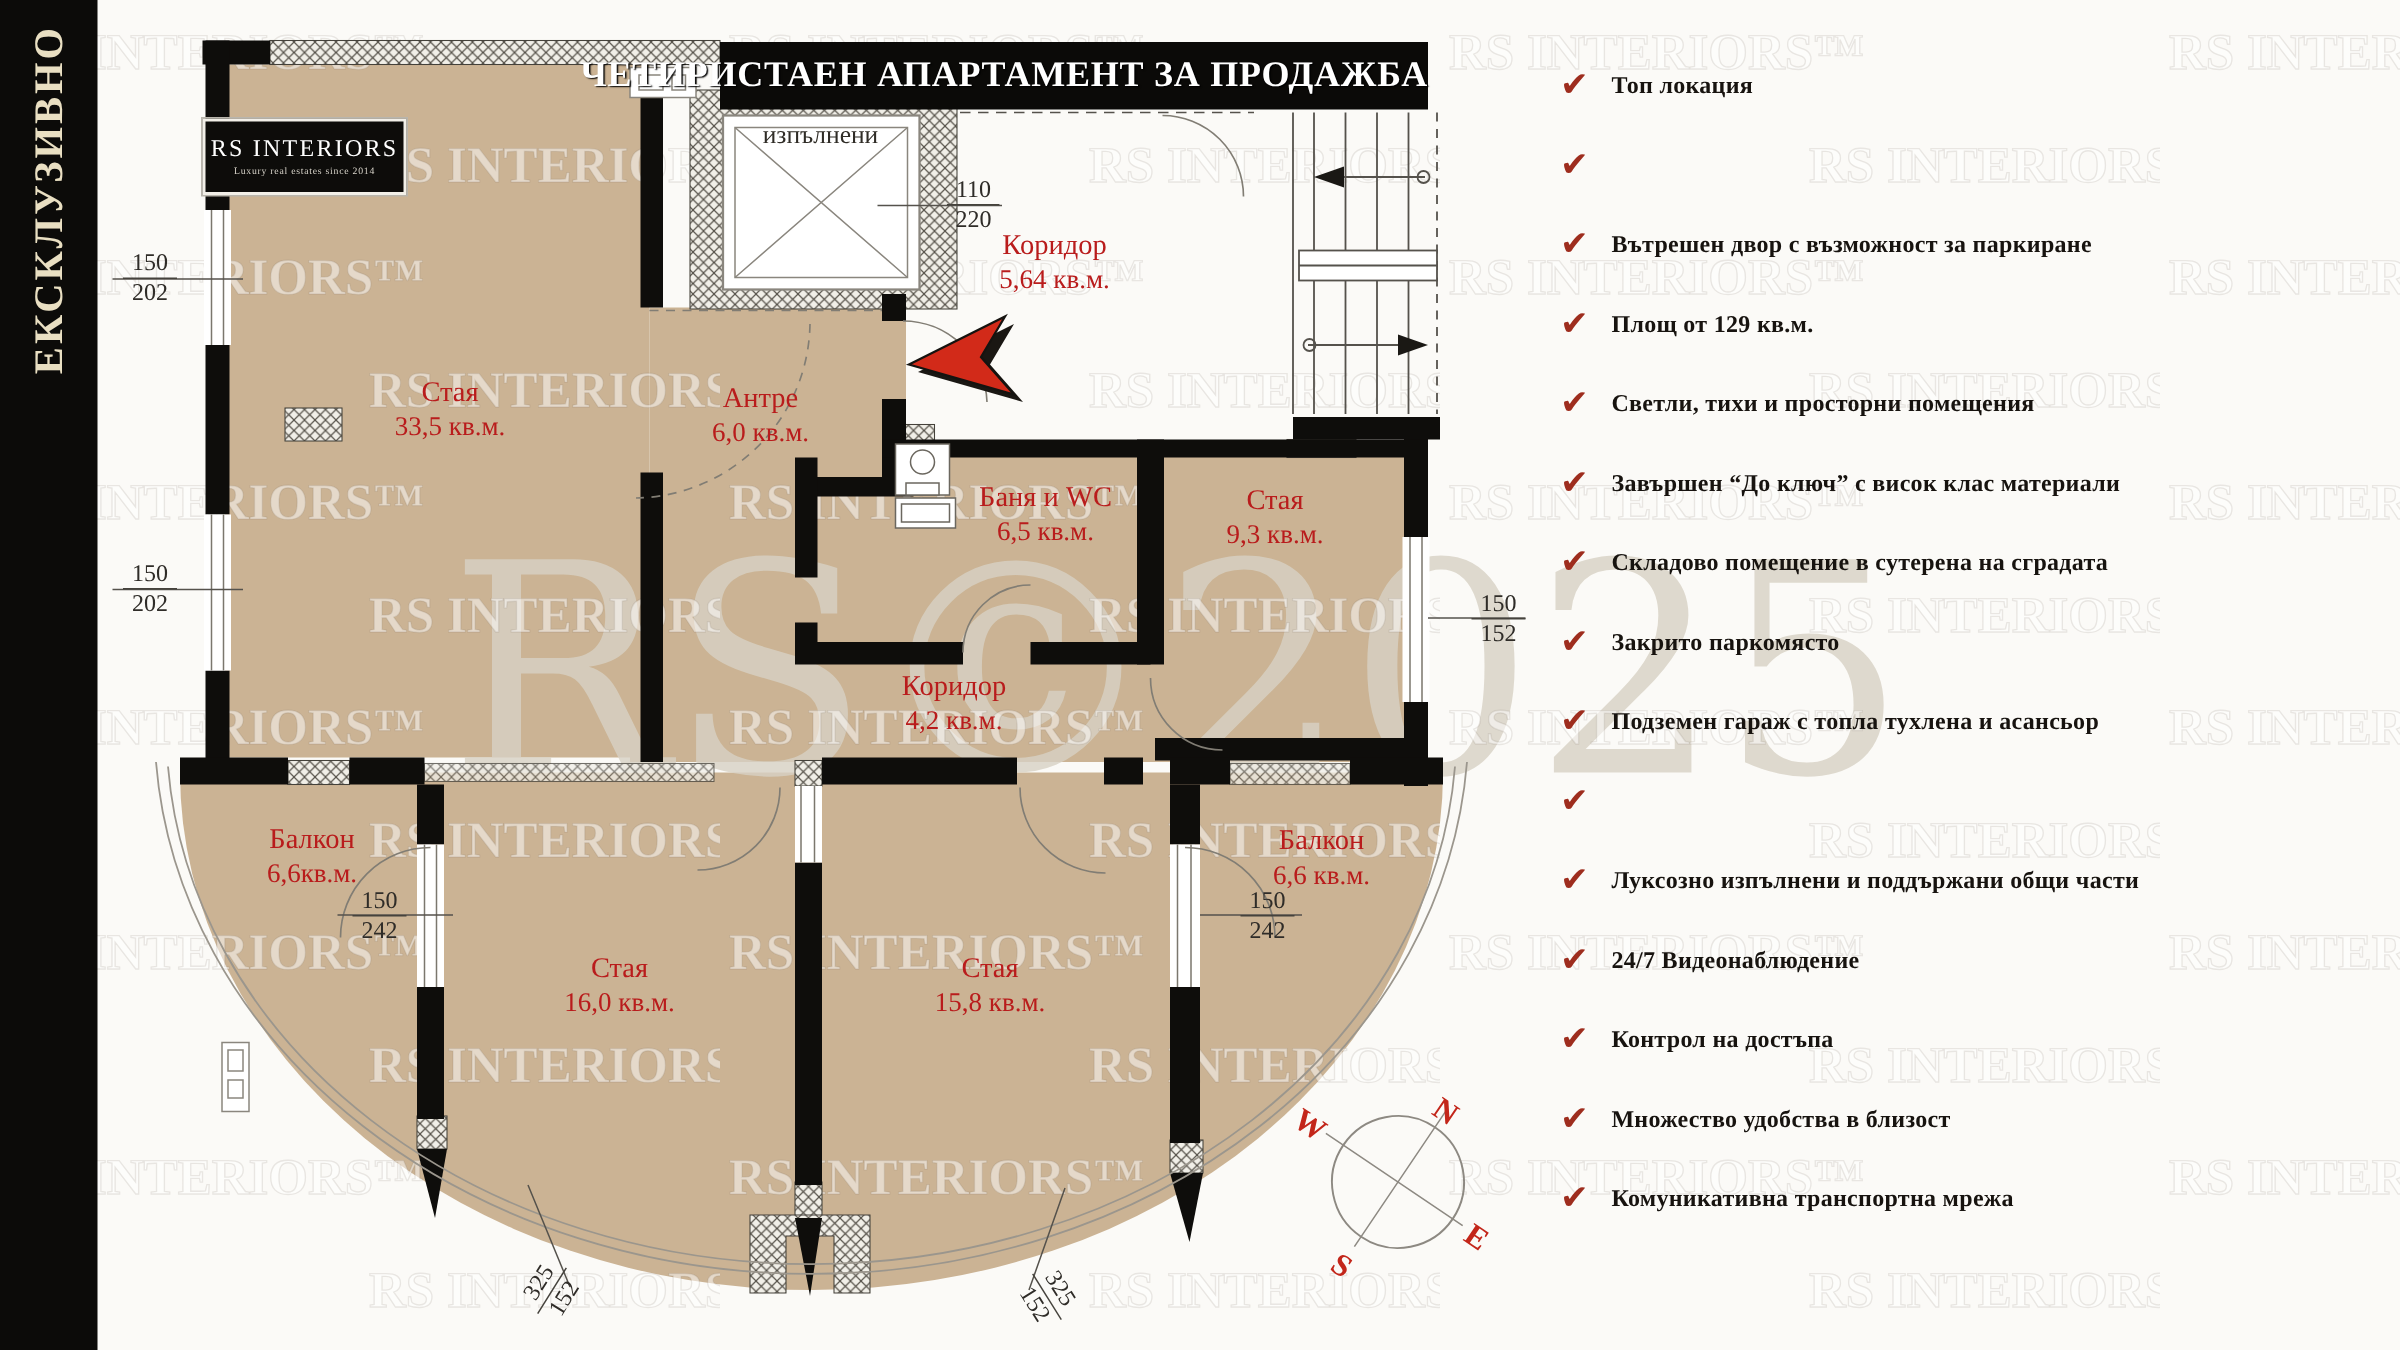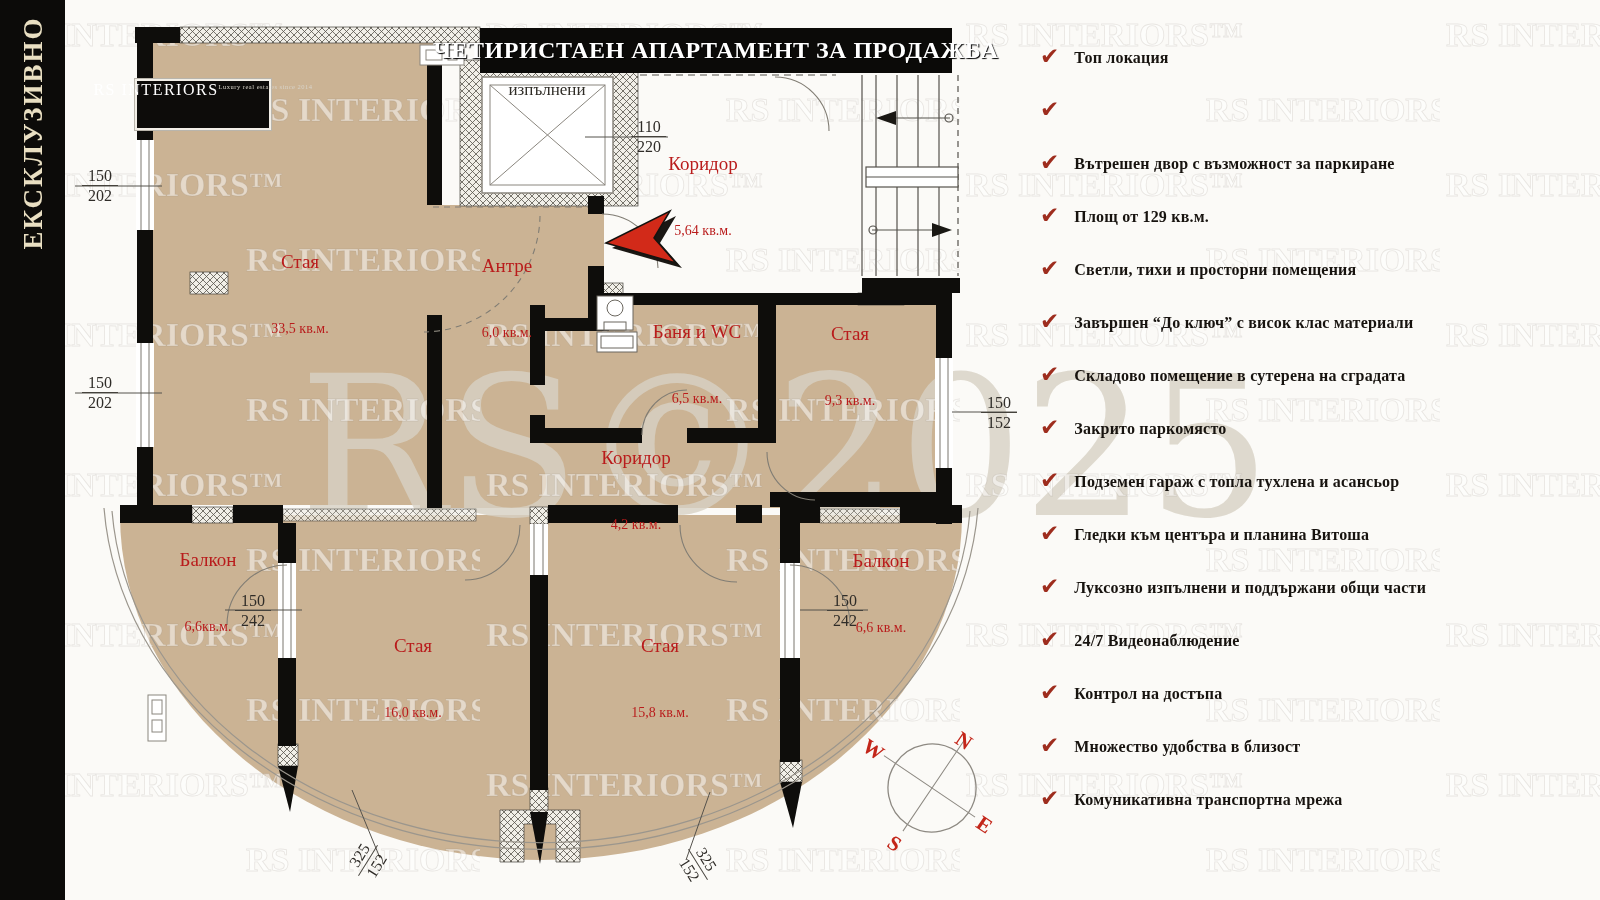--- a/index.html
+++ b/index.html
@@ -6,32 +6,32 @@
   body{width:1600px;height:900px;position:relative;overflow:hidden;
        background:#fbfaf7;font-family:"Liberation Serif","DejaVu Serif",serif;}
   #plan-svg{position:absolute;left:0;top:0;z-index:1;}
   
   .sidebar{position:absolute;left:0;top:0;width:65px;height:900px;background:#0c0b09;z-index:5;}
   .sidebar .vtext{position:absolute;left:33px;top:133px;transform:translate(-50%,-50%) rotate(-90deg);
        white-space:nowrap;font-size:27px;font-weight:bold;letter-spacing:2px;color:#e9dfc2;}
   
   .logo{position:absolute;left:135px;top:79px;width:136px;height:51px;background:#0d0c0a;
         border:2px solid #f2efe8;outline:1px solid #b9b5ac;box-sizing:border-box;z-index:4;
-        display:flex;flex-direction:row;justify-content:center;}
+        display:flex;flex-direction:column;align-items:center;justify-content:center;}
   .logo .lt{color:#fff;font-size:16px;letter-spacing:1.5px;white-space:nowrap;}
   .logo .ls{color:#d8d4ca;font-size:6.5px;letter-spacing:.5px;margin-top:2px;white-space:nowrap;}
   
   .titlebar{position:absolute;left:480px;top:28px;width:472px;height:45px;background:#0b0a08;
-        display:flex;align-items:center;justify-content:center;z-index:4;}
+        display:flex;align-items:center;justify-content:flex-end;z-index:4;}
   .titlebar span{color:#ffffff;font-size:24px;font-weight:bold;letter-spacing:.5px;white-space:nowrap;
         text-shadow:1px 1px 1px #000;}
   
   .room-label{position:absolute;transform:translateX(-50%);text-align:center;color:#b91c1c;
         font-size:19px;line-height:23px;white-space:nowrap;z-index:3;}
-  .room-label .a{font-size:14px;margin-top:44px;}
+  .room-label .a{font-size:18px;}
   .small-label{position:absolute;transform:translateX(-50%);text-align:center;color:#2f2c26;
         font-size:17px;white-space:nowrap;z-index:3;}
   
   .dim{position:absolute;text-align:center;color:#2f2c28;font-size:16px;line-height:17px;z-index:3;
         transform:translateX(-50%);}
   .dim .t{display:block;border-bottom:1.4px solid #45423c;padding:0 6px 1px 6px;}
   .dim .b{display:block;padding-top:1px;}
   .dim.rotl{transform:translateX(-50%) rotate(-58deg);}
   .dim.rotr{transform:translateX(-50%) rotate(58deg);}
   
@@ -342,21 +342,20 @@
   <div class="feat">
       <span class="chk">✔</span>
       <span class="txt">Закрито паркомясто</span>
     </div>
   <div class="feat">
       <span class="chk">✔</span>
       <span class="txt">Подземен гараж с топла тухлена и асансьор</span>
     </div>
   <div class="feat">
       <span class="chk">✔</span>
-      <span class="txt">Гледки към центъра и планина Витоша</span>
     </div>
   <div class="feat">
       <span class="chk">✔</span>
       <span class="txt">Луксозно изпълнени и поддържани общи части</span>
     </div>
   <div class="feat">
       <span class="chk">✔</span>
       <span class="txt">24/7 Видеонаблюдение</span>
     </div>
   <div class="feat">

